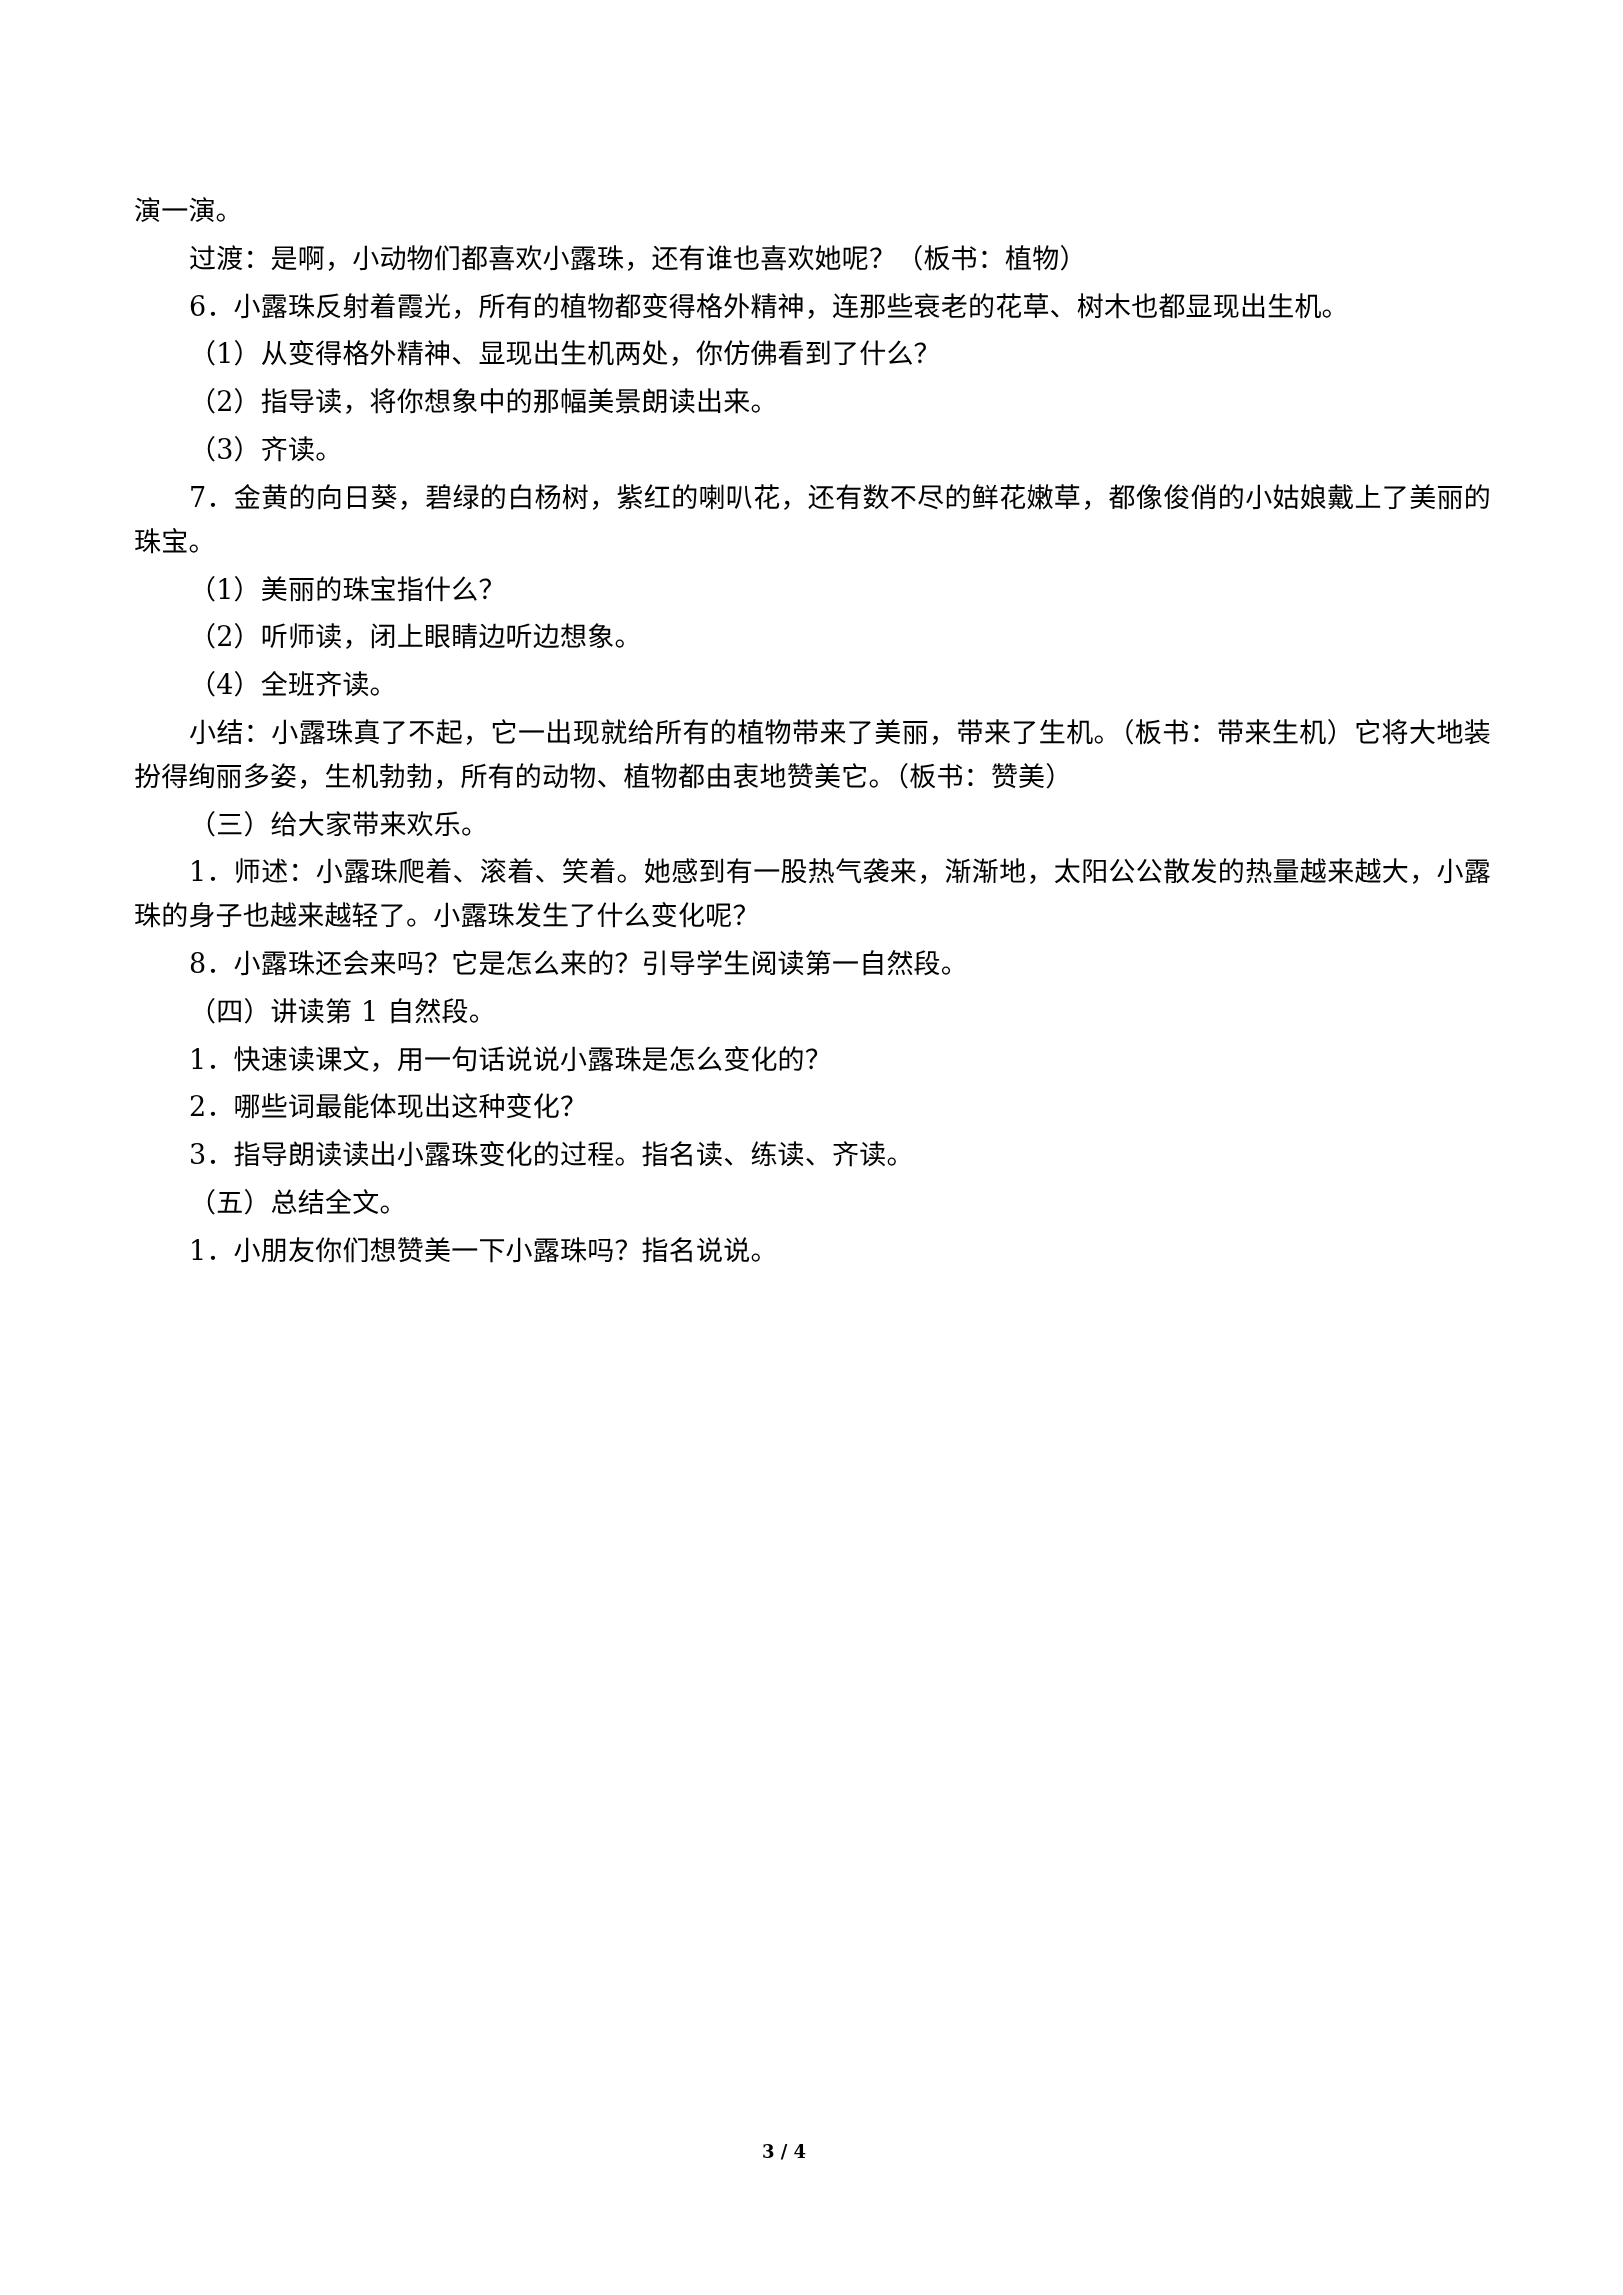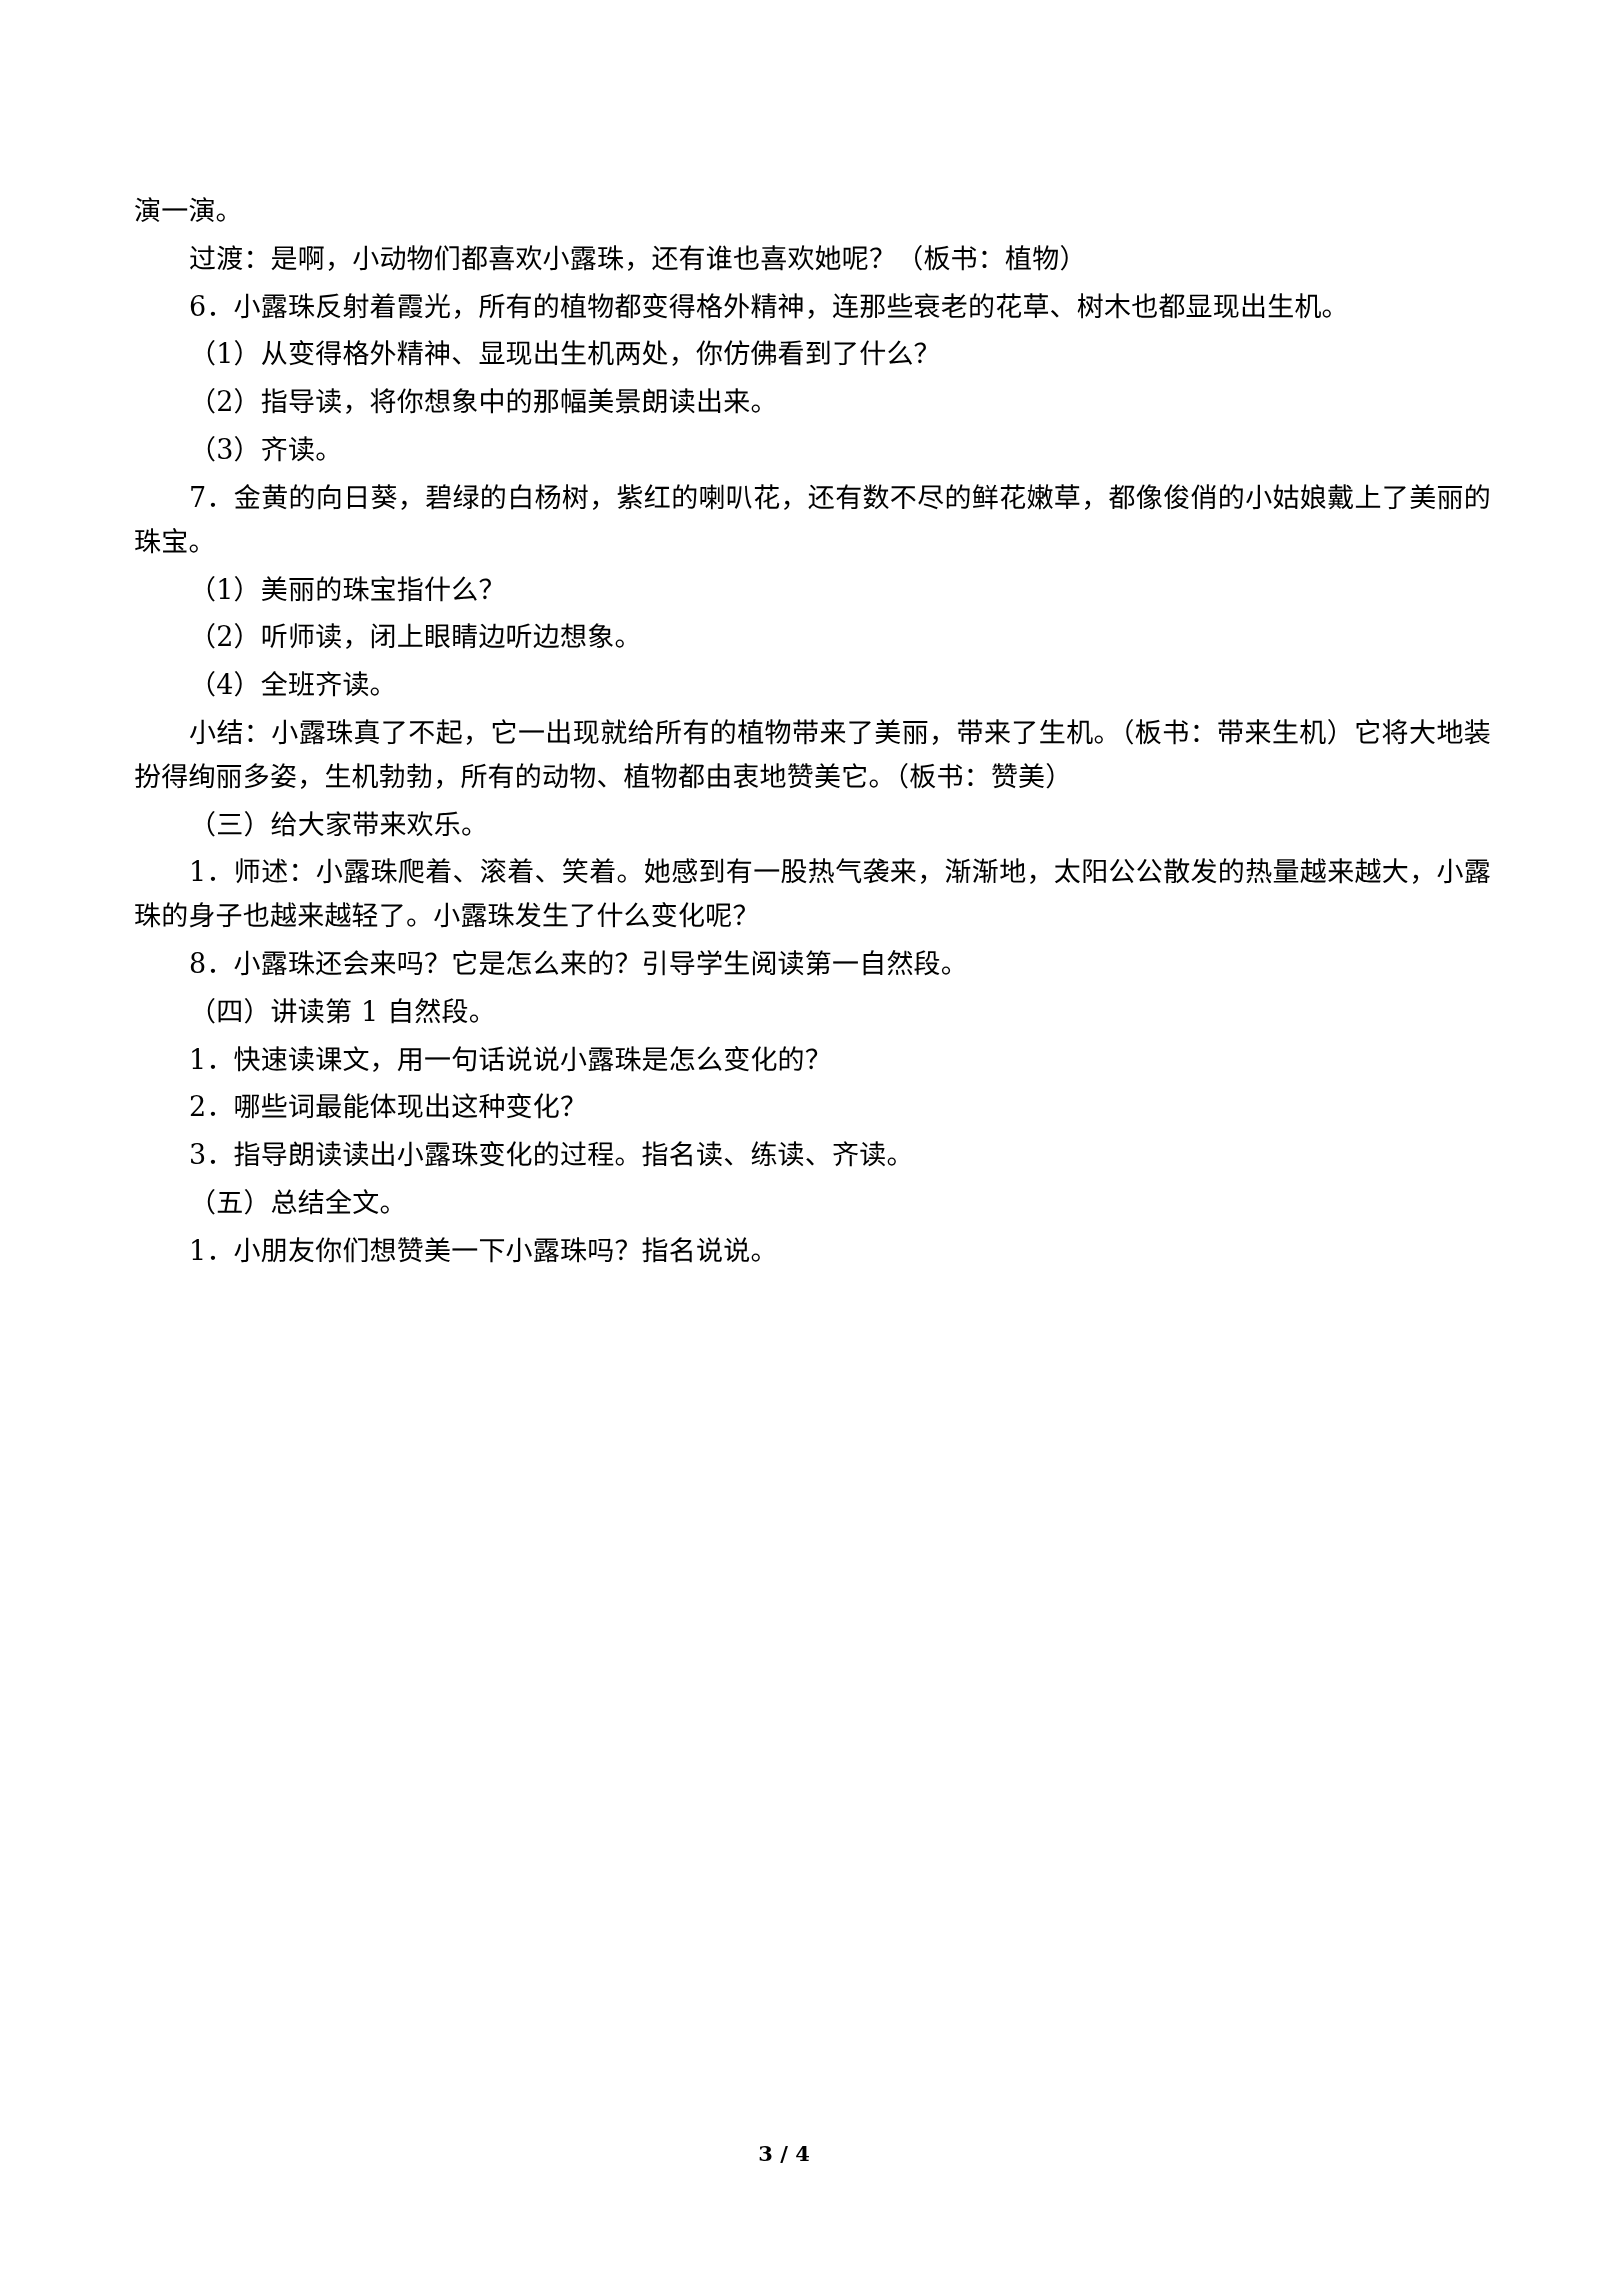--- a/index.html
+++ b/index.html
@@ -37,21 +37,21 @@
   }
   p.noindent {
     text-indent: 0;
   }
   .footer {
     position: absolute;
     left: 0;
     top: 2141px;
     width: 1568px;
     text-align: center;
-    font-size: 21px;
+    font-size: 18px;
     font-weight: bold;
     font-family: "DejaVu Serif", "Liberation Serif", serif;
   }
 </style>
 </head>
 <body>
 
 <div class="page">
   <div class="content">
     <p class="noindent">演一演。</p>

